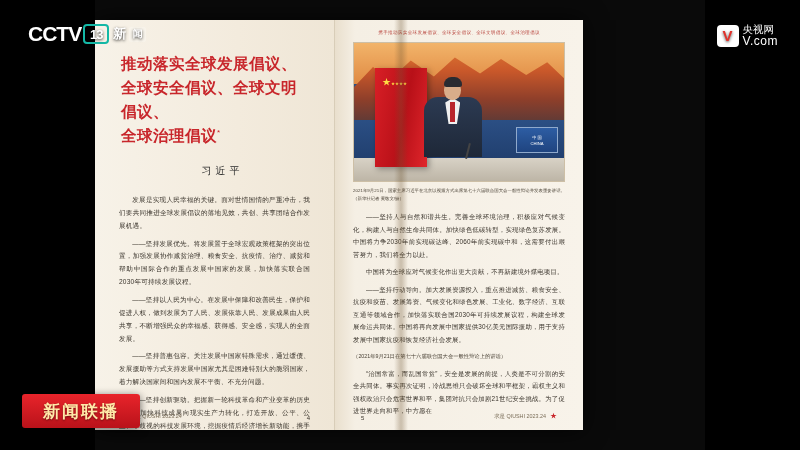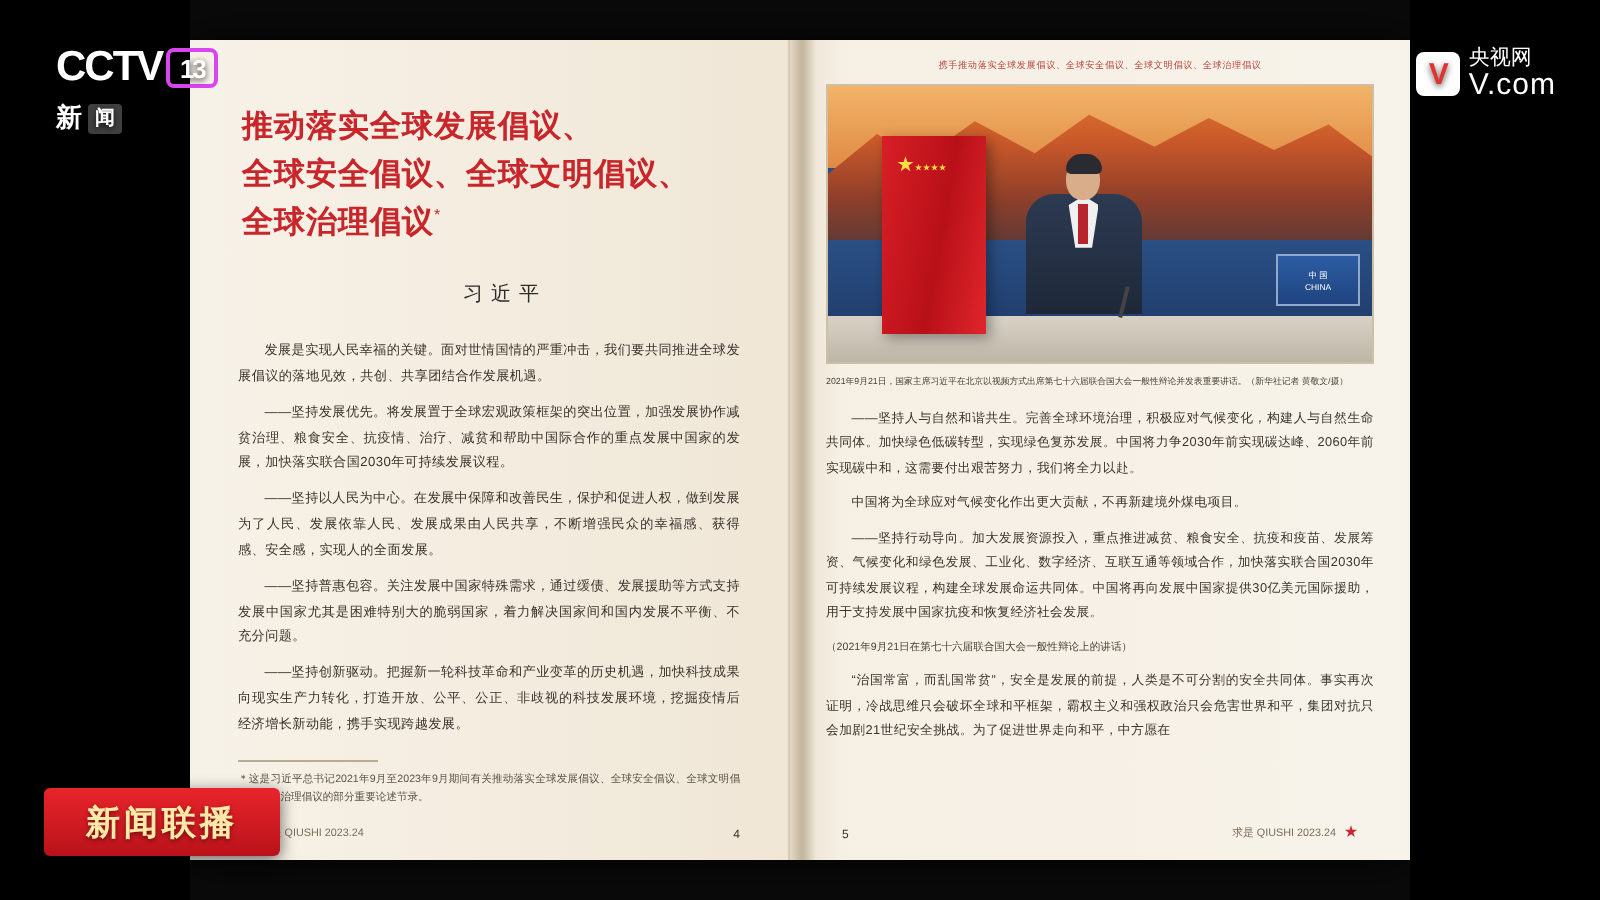--- a/index.html
+++ b/index.html
@@ -13,21 +13,21 @@
   #screen {
     position: relative;
     width: 800px; height: 450px;
     background: #0a0a0a;
   }
 
   
   #spread {
     position: absolute;
     left: 95px; top: 20px;
-    width: 610px; height: 410px;
+    width: 488px; height: 410px;
     background: #f3ece2;
     box-shadow: 0 0 22px rgba(0,0,0,.75);
     display: flex;
   }
   .page {
     position: relative;
     height: 100%;
     background: linear-gradient(90deg,#f7f2e8 0%,#f3ebdd 60%,#efe6d6 100%);
     overflow: hidden;
   }
@@ -204,32 +204,32 @@
   .r-foot {
     margin: 6px 18px 0 18px;
     color: #4a4236;
     font-size: 5.3px;
     line-height: 1.8;
   }
 
   
   #logo {
     position: absolute; left: 28px; top: 22px;
-    display: flex; flex-direction: column; gap: 4px;
+    display: flex; flex-direction: row; gap: 4px;
   }
   #logo .cctv {
     display: flex; align-items: center; gap: 2px;
     color: #fff; font-size: 21px; font-weight: bold;
     letter-spacing: -1px;
     text-shadow: 0 1px 3px rgba(0,0,0,.8);
   }
   #logo .num-badge {
     display: inline-flex; align-items: center; justify-content: center;
     width: 26px; height: 20px;
-    border: 2px solid #d946ef; border-radius: 4px;
+    border: 2px solid #14b8a6; border-radius: 4px;
     font-size: 13px; line-height: 1;
   }
   #logo .sub {
     display: flex; align-items: center; gap: 3px;
     color: #fff; font-size: 13px; font-weight: bold;
     text-shadow: 0 1px 3px rgba(0,0,0,.8);
   }
   #logo .sub .box {
     display: inline-flex; align-items: center; justify-content: center;
     width: 17px; height: 15px;
@@ -250,21 +250,21 @@
     position: relative;
   }
   #watermark .mark::after {
     content: "V";
     position: absolute; inset: 0;
     display: flex; align-items: center; justify-content: center;
     color: #e2322b; font-size: 15px; font-weight: bold;
   }
   #watermark .wtext { line-height: 1.05; }
   #watermark .w1 { font-size: 10.5px; }
-  #watermark .w2 { font-size: 15px; letter-spacing: .5px; }
+  #watermark .w2 { font-size: 12px; letter-spacing: .5px; }
 
   
   #bug {
     position: absolute; left: 22px; bottom: 22px;
     width: 118px;
     border-radius: 3px;
     overflow: hidden;
     box-shadow: 0 2px 8px rgba(0,0,0,.6);
   }
   #bug .bug-top {

